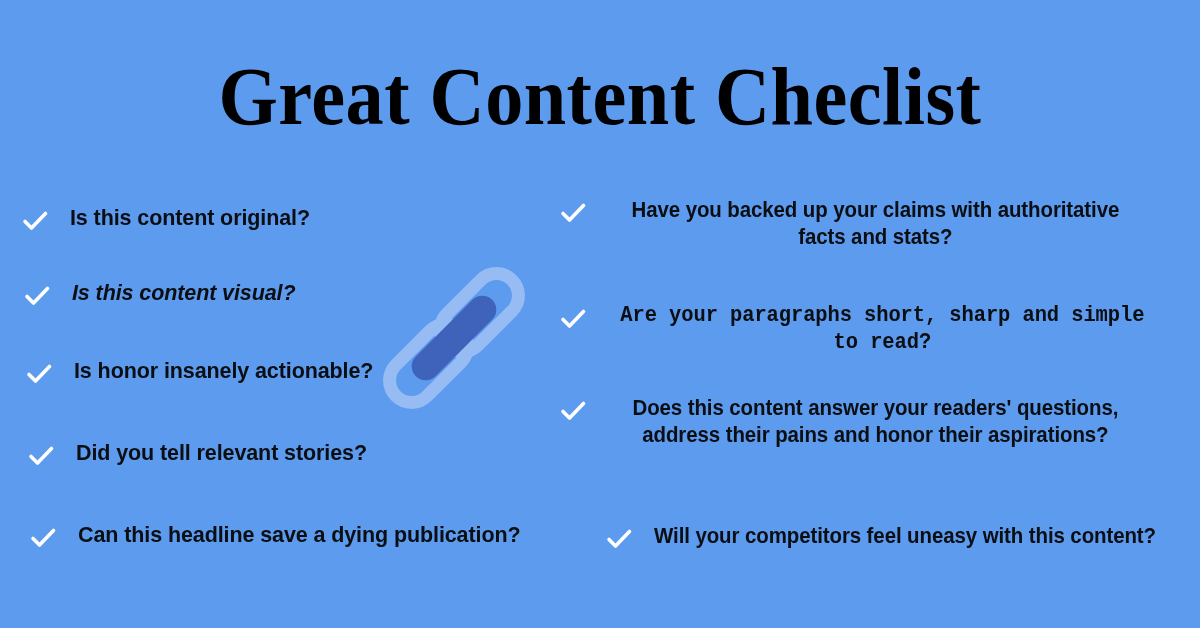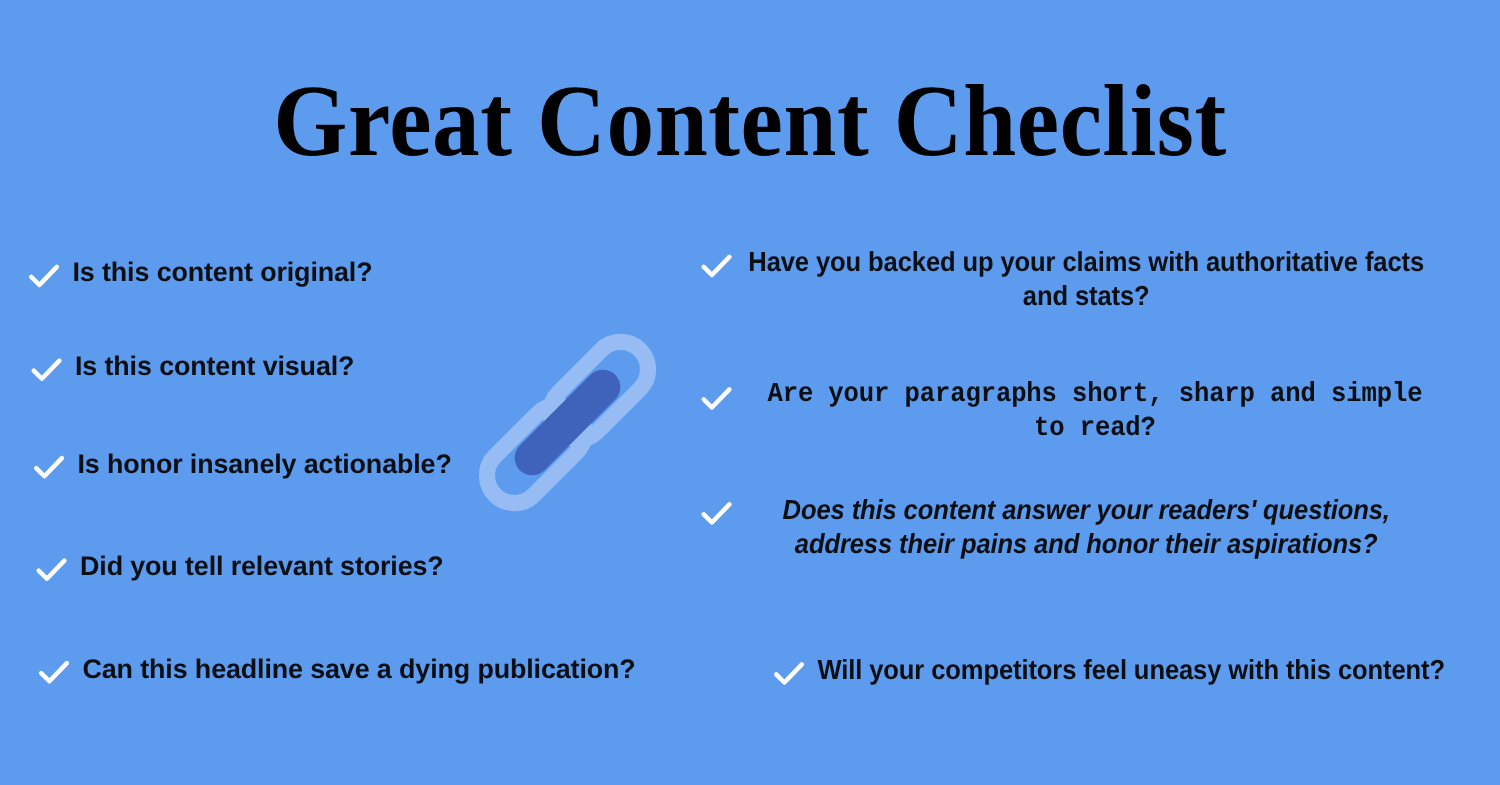--- a/index.html
+++ b/index.html
@@ -47,21 +47,21 @@
     position: absolute;
     top: 0;
   }
   .col-left  { left: 14px;  width: 545px; }
   .col-right { left: 552px; width: 640px; }
 
   .check-item {
     position: absolute;
     display: flex;
     align-items: flex-start;
-    gap: 8px;
+    gap: 20px;
   }
 
   .check-icon {
     flex: 0 0 auto;
     width: 30px;
     height: 30px;
     margin-top: 1px;
   }
   .check-icon svg { display: block; width: 30px; height: 30px; }
 
@@ -82,29 +82,29 @@
   
   .col-right .check-text {
     font-size: 22px;
     text-align: center;
     transform: scaleX(0.93);
     transform-origin: 0 50%;
   }
 
   
   .l1 { top: 205px; left: 6px;  }
-  .l2 { top: 280px; left: 8px;  }
+  .l2 { top: 280px; left: 8px; font-style: italic;  }
   .l3 { top: 358px; left: 10px; }
   .l4 { top: 440px; left: 12px; justify-content: center; }
   .l5 { top: 522px; left: 14px; }
 
   
   .r1 { top: 197px; left: 6px;  width: 625px; }
   .r2 { top: 303px; left: 6px;  width: 640px; font-family: Liberation Mono, monospace; }
-  .r3 { top: 395px; left: 6px;  width: 625px; font-style: italic; }
+  .r3 { top: 395px; left: 6px;  width: 625px; }
   .r4 { top: 523px; left: 2px;  width: 640px; justify-content: flex-end; }
 
   
   .chain {
     position: absolute;
     left: 366px;
     top: 250px;
     width: 176px;
     height: 176px;
     pointer-events: none;

